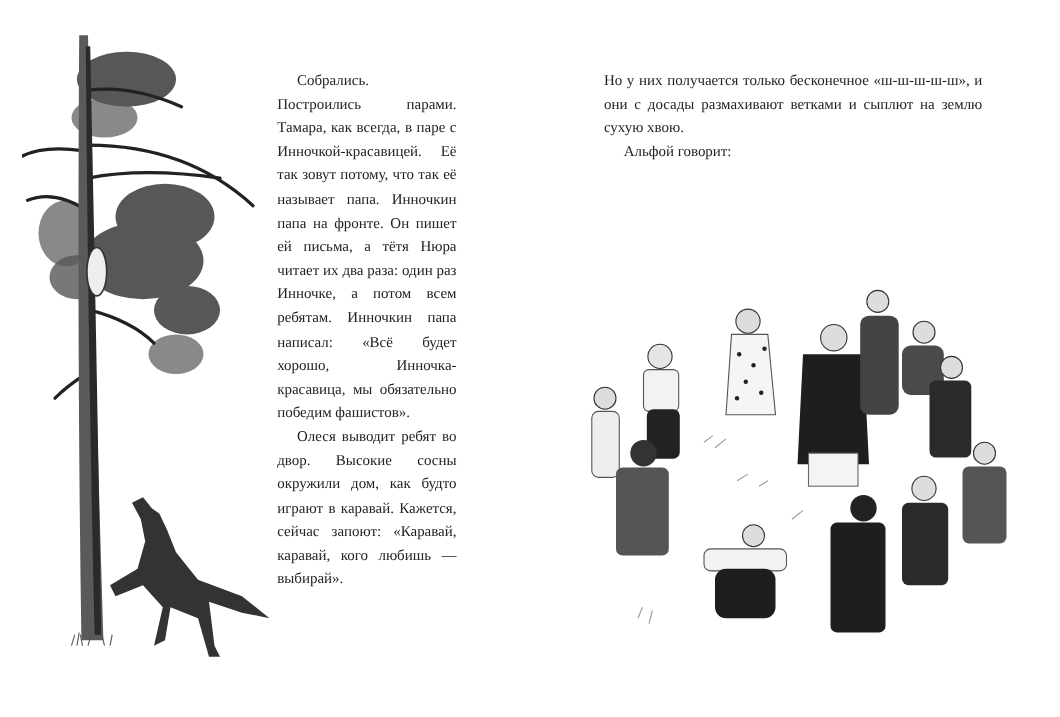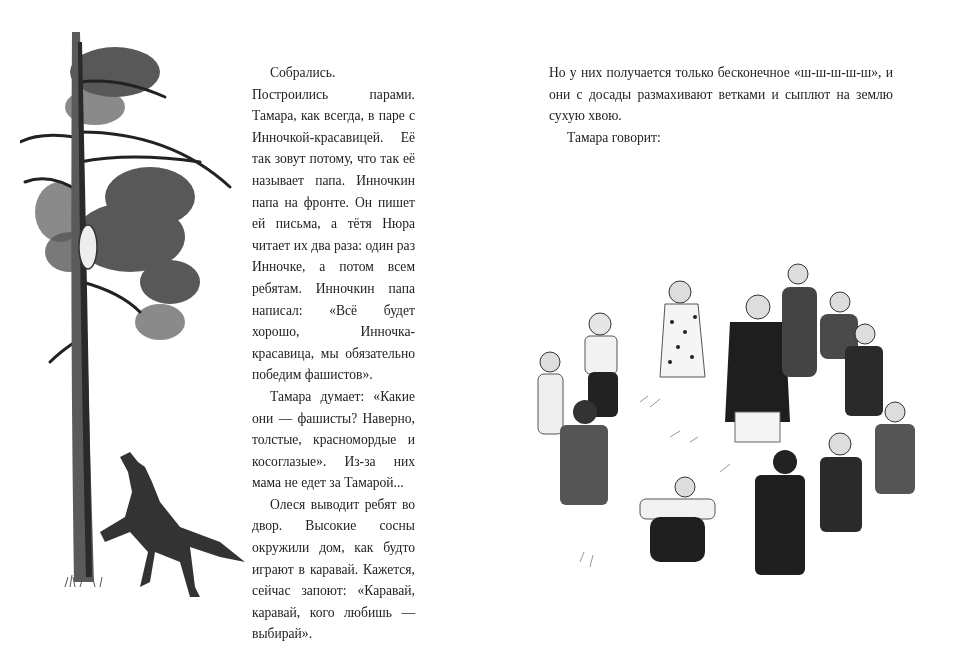--- a/index.html
+++ b/index.html
@@ -54,29 +54,28 @@
       </g>
 
       <g stroke="#555" stroke-width="1" fill="none">
         <path d="M45 565 l3 -10 M50 565 l2 -12 M55 565 l-2 -10 M60 565 l4 -14 M75 565 l-3 -12 M80 565 l2 -10"></path>
       </g>
     </svg>
   </div>
 
   <div class="text col-left">
     <p>Собрались. Построились парами. Тамара, как всегда, в паре с Инночкой-красавицей. Её так зовут потому, что так её называет папа. Инночкин папа на фронте. Он пишет ей письма, а тётя Нюра читает их два раза: один раз Инночке, а потом всем ребятам. Инночкин папа написал: «Всё будет хорошо, Инночка-красавица, мы обязательно победим фашистов».</p>
-    <p>Тамара думает: «Какие они — фашисты? Наверно, толстые, красномордые и косоглазые». Из-за них мама не едет за Тамарой...</p>
     <p>Олеся выводит ребят во двор. Высокие сосны окружили дом, как будто играют в каравай. Кажется, сейчас запоют: «Каравай, каравай, кого любишь — выбирай».</p>
   </div>
 </div>
 
 <div class="page page-right">
   <div class="text col-right" style="left:69px;">
     <p class="noindent">Но у них получается только бесконечное «ш-ш-ш-ш-ш», и они с досады размахивают ветками и сыплют на землю сухую хвою.</p>
-    <p>Тамара говорит:</p>
+    <p>Альфой говорит:</p>
   </div>
 
   <div class="illus" style="left:40px;top:262px;width:400px;height:330px;">
     <svg width="400" height="330" viewBox="0 0 400 330">
 
       <g stroke="#999" stroke-width="1" fill="none">
         <path d="M120 140 l8 -6 M130 145 l10 -8 M150 175 l10 -6 M170 180 l8 -5 M200 210 l10 -8 M160 270 l8 -6 M60 300 l4 -10 M70 305 l3 -12"></path>
       </g>
 
       <g>

